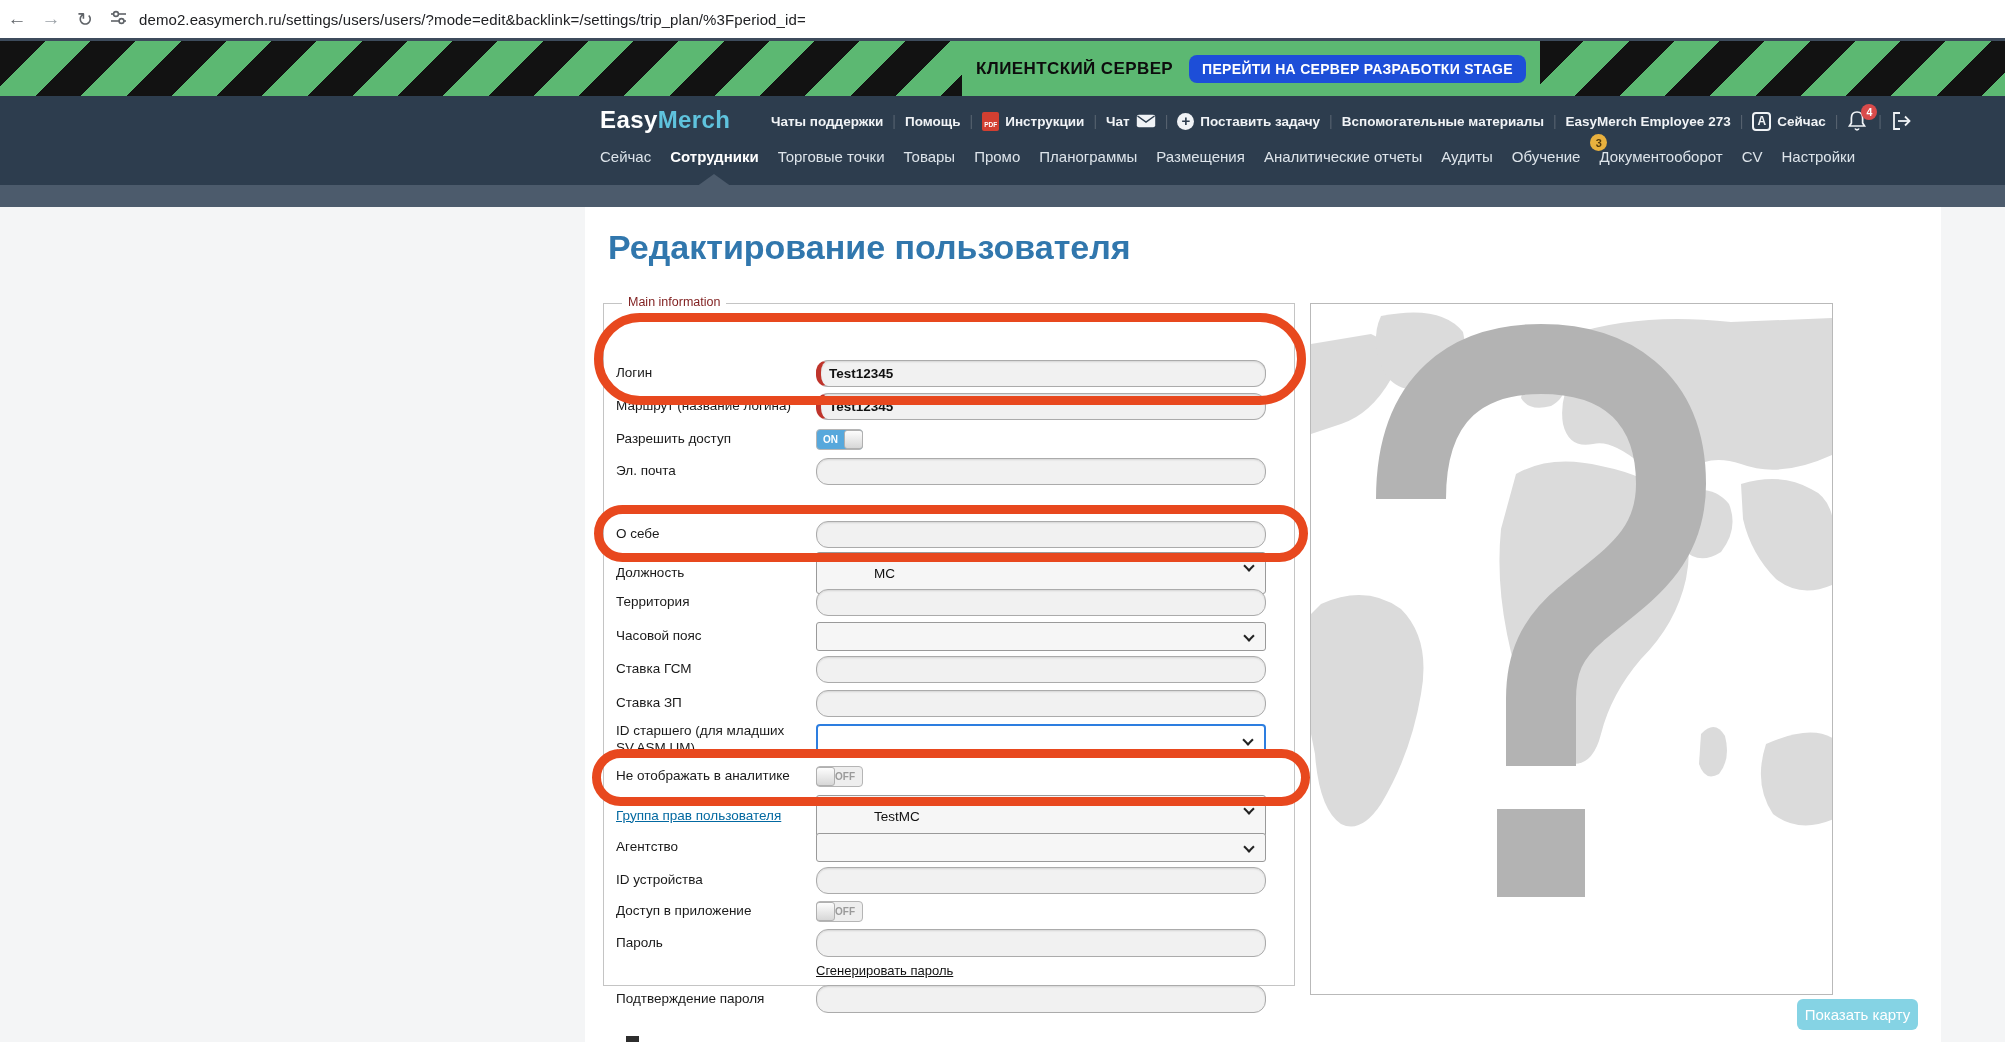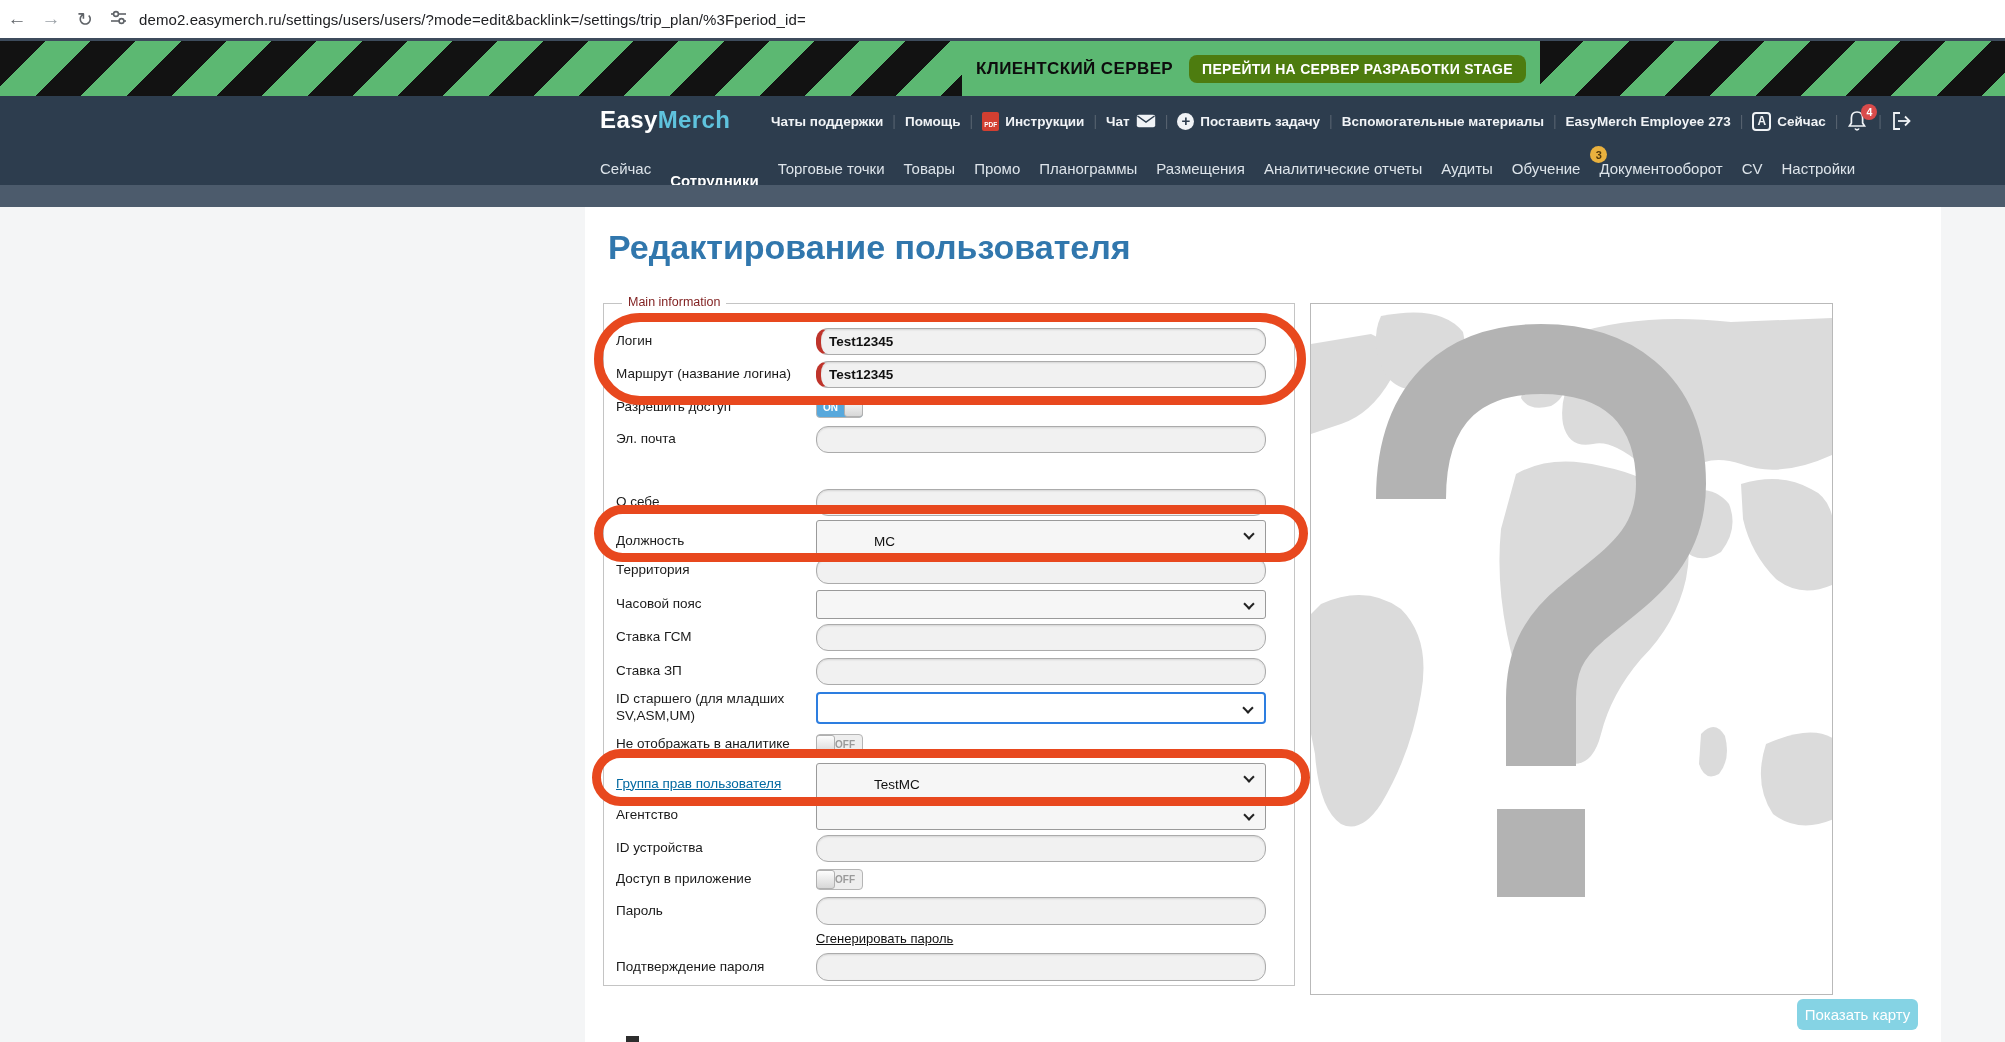--- a/index.html
+++ b/index.html
@@ -15,21 +15,21 @@
   #tune-icon { margin:0 12px 0 8px; cursor:pointer; }
   #url-text { font-size:15px; color:#202124; letter-spacing:.1px; white-space:nowrap; }
 
   
   #banner { left:0; top:38px; width:2005px; height:58px;
     background:repeating-linear-gradient(135deg,#121212 0 32px,#5cb872 32px 64px);
     border-top:3px solid #3d4b5c; }
   #banner-solid { position:absolute; left:962px; top:0; height:100%; width:578px;
     background:#5cb872; display:flex; align-items:center; justify-content:center; gap:16px; }
   #banner-label { font-size:17px; font-weight:bold; color:#0d0d0d; letter-spacing:.4px; white-space:nowrap; }
-  #banner-btn { background:#4d7c0f; color:#ffffff; font-size:14px; font-weight:bold;
+  #banner-btn { background:#1d4ed8; color:#ffffff; font-size:14px; font-weight:bold;
     padding:6px 13px; border-radius:8px; border:0; letter-spacing:.3px; white-space:nowrap; cursor:pointer; }
 
   
   #header { left:0; top:96px; width:2005px; height:89px; background:#2d3d4e; }
   #logo { position:absolute; left:600px; top:10px; font-size:24px; font-weight:bold; letter-spacing:.4px; cursor:pointer; }
   #logo .p1 { color:#ffffff; } #logo .p2 { color:#5fc3dd; }
   #utilnav { position:absolute; right:92px; top:14px; display:flex; align-items:center; gap:9px;
     color:#f0f3f6; font-size:13.5px; font-weight:600; white-space:nowrap; }
   #utilnav .u-item { display:flex; align-items:center; gap:6px; cursor:pointer;text-align:center; }
   #utilnav .sep { color:#55616e; font-weight:400; font-size:14px; }
@@ -38,36 +38,36 @@
   .plus-circle { width:17px; height:17px; border-radius:50%; background:#f0f3f6; color:#2d3d4e;
     font-size:15px; font-weight:bold; display:flex; align-items:center; justify-content:center; line-height:0; }
   .translate-box { width:19px; height:19px; border:2px solid #f0f3f6; border-radius:4px; color:#f0f3f6;
     font-size:12px; font-weight:bold; display:flex; align-items:center; justify-content:center; }
   .bell-wrap { position:relative; width:22px; height:22px; cursor:pointer; }
   .bell-badge { position:absolute; top:-6px; right:-8px; min-width:16px; height:16px; background:#d94b4b;
     border-radius:8px; color:#fff; font-size:10.5px; font-weight:bold; display:flex; align-items:center; justify-content:center; padding:0 3px; }
   #mainnav { position:absolute; left:600px; top:48px; display:flex; align-items:center; gap:19px;
     color:#dde4ea; font-size:15px; white-space:nowrap; }
   #mainnav .m-item { position:relative; cursor:pointer; padding:4px 0; }
-  #mainnav .m-item.active { color:#ffffff; font-weight:bold;margin-top:24px; }
+  #mainnav .m-item.active { color:#ffffff; font-weight:bold; }
   #mainnav .m-item.active::after { content:""; position:absolute; left:50%; transform:translateX(-50%);
     top:30px; border-left:18px solid transparent; border-right:18px solid transparent; border-bottom:13px solid #4c5b6c; }
   .nav-badge { position:absolute; left:-9px; top:-10px; width:17px; height:17px; border-radius:50%;
     background:#e9b13e; color:#53390a; font-size:11px; font-weight:bold;
     display:flex; align-items:center; justify-content:center; }
   #subband { left:0; top:185px; width:2005px; height:22px; background:#4c5b6c; }
 
   
   #content-panel { left:585px; top:207px; width:1356px; height:835px; background:#ffffff; }
   #page-title { left:608px; top:228px; font-size:34px; font-weight:600; color:#3177ad; }
 
   #main-info { left:603px; top:303px; width:692px; height:683px; border:1px solid #c4c4c4; background:#fff; }
   #legend { position:absolute; left:18px; top:-9px; background:#ffffff; padding:0 6px;
     font-size:12.5px; color:#7f1d1d; }
-  .frow { position:absolute; left:12px; right:28px; display:flex; align-items:center; }
+  .frow { position:absolute; left:12px; right:28px; display:flex; align-items:center;margin-top:32px; }
   .flabel { width:200px; flex-shrink:0; font-size:13.5px; color:#1a1a1a; line-height:1.25; padding-right:8px; }
   .flabel.linkish { color:#0369a1; text-decoration:underline; cursor:pointer; width:auto; padding-right:0; }
   .ffield { flex:1; display:flex; align-items:center; }
   .tinput { width:100%; height:27px; background:#f1f1f1; border:1px solid #ababab; border-radius:12px;
     box-shadow:inset 0 1px 2px rgba(0,0,0,.12); font-size:13.5px; color:#111; padding:0 8px;
     font-family:"Liberation Sans",sans-serif; font-weight:bold; }
   .tinput.plain { font-weight:normal; }
   .req { border-left:5px solid #bf342b; }
   .dsel { position:relative; width:100%; height:42px; background:#f6f6f6; border:1px solid #9a9a9a;
     border-radius:3px; display:flex; align-items:center; cursor:pointer; }

